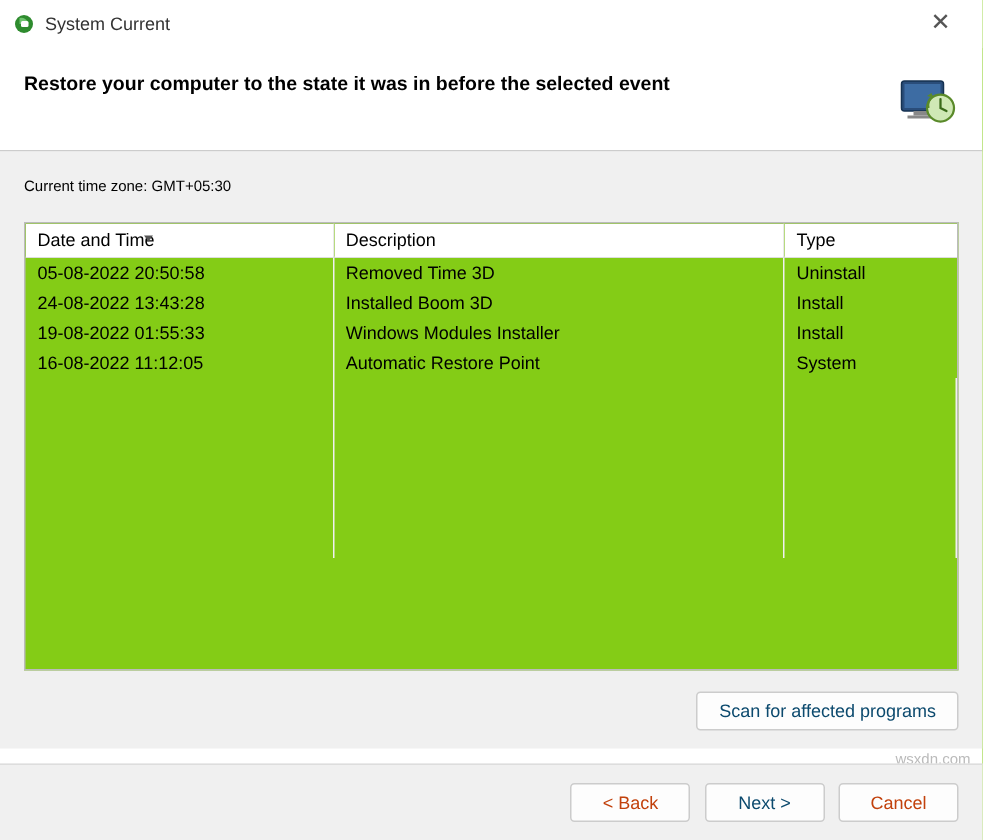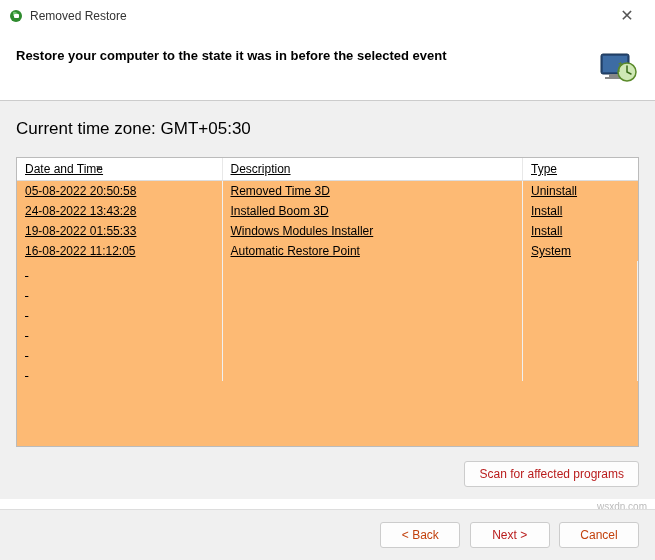--- a/index.html
+++ b/index.html
@@ -54,29 +54,28 @@
       height: 42px;
     }
     .content {
       background: #f0f0f0;
       padding: 18px 16px 12px 16px;
       height: 398px;
       display: flex;
       flex-direction: column;
     }
     .tz {
-      font-size: 17px;
+      font-size: 10px;
       margin-bottom: 18px;
     }
     .table-wrap {
-      background: #fdba74;
+      background: #84cc16;
       border: 1px solid #bbb;
       flex: 1;
       overflow: hidden;
-      text-decoration: underline;
     }
     table {
       width: 100%;
       border-collapse: collapse;
       font-size: 12px;
     }
     thead th {
       text-align: left;
       font-weight: normal;
       padding: 4px 8px;
@@ -116,21 +115,21 @@
       border: 1px solid #ccc;
       border-radius: 3px;
       padding: 5px 14px;
       font-size: 12px;
       color: #c2410c;
       cursor: pointer;
       min-width: 80px;
       text-align: center;
     }
     .btn.disabled {
-      color: #b91c1c;
+      color: #0c4a6e;
       cursor: default;
     }
     .btn.wide { min-width: 160px; }
     .footer {
       background: #f0f0f0;
       border-top: 1px solid #ddd;
       padding: 12px 16px;
       text-align: right;
       position: absolute;
       bottom: 0;
@@ -150,21 +149,21 @@
 <body>
 
 <div class="titlebar">
   <span class="app-icon">
     <svg viewBox="0 0 16 16">
       <circle cx="8" cy="8" r="6" fill="#2e8b2e"></circle>
       <path d="M5 8 L5 4 A5 5 0 0 1 11 8" fill="#6fc46f"></path>
       <rect x="6" y="6" width="5" height="4" rx="1" fill="#fff"></rect>
     </svg>
   </span>
-  <span class="title">Removed Restore</span>
+  <span class="title">System Current</span>
   <span class="close">✕</span>
 </div>
 
 <div class="header">
   <div class="headline">Restore your computer to the state it was in before the selected event</div>
   <span class="big-icon">
     <svg viewBox="0 0 42 42">
       <rect x="4" y="8" width="28" height="20" rx="2" fill="#2a4d7a" stroke="#163252"></rect>
       <rect x="6" y="10" width="24" height="16" fill="#3d6ca3"></rect>
       <rect x="12" y="28" width="12" height="3" fill="#888"></rect>

